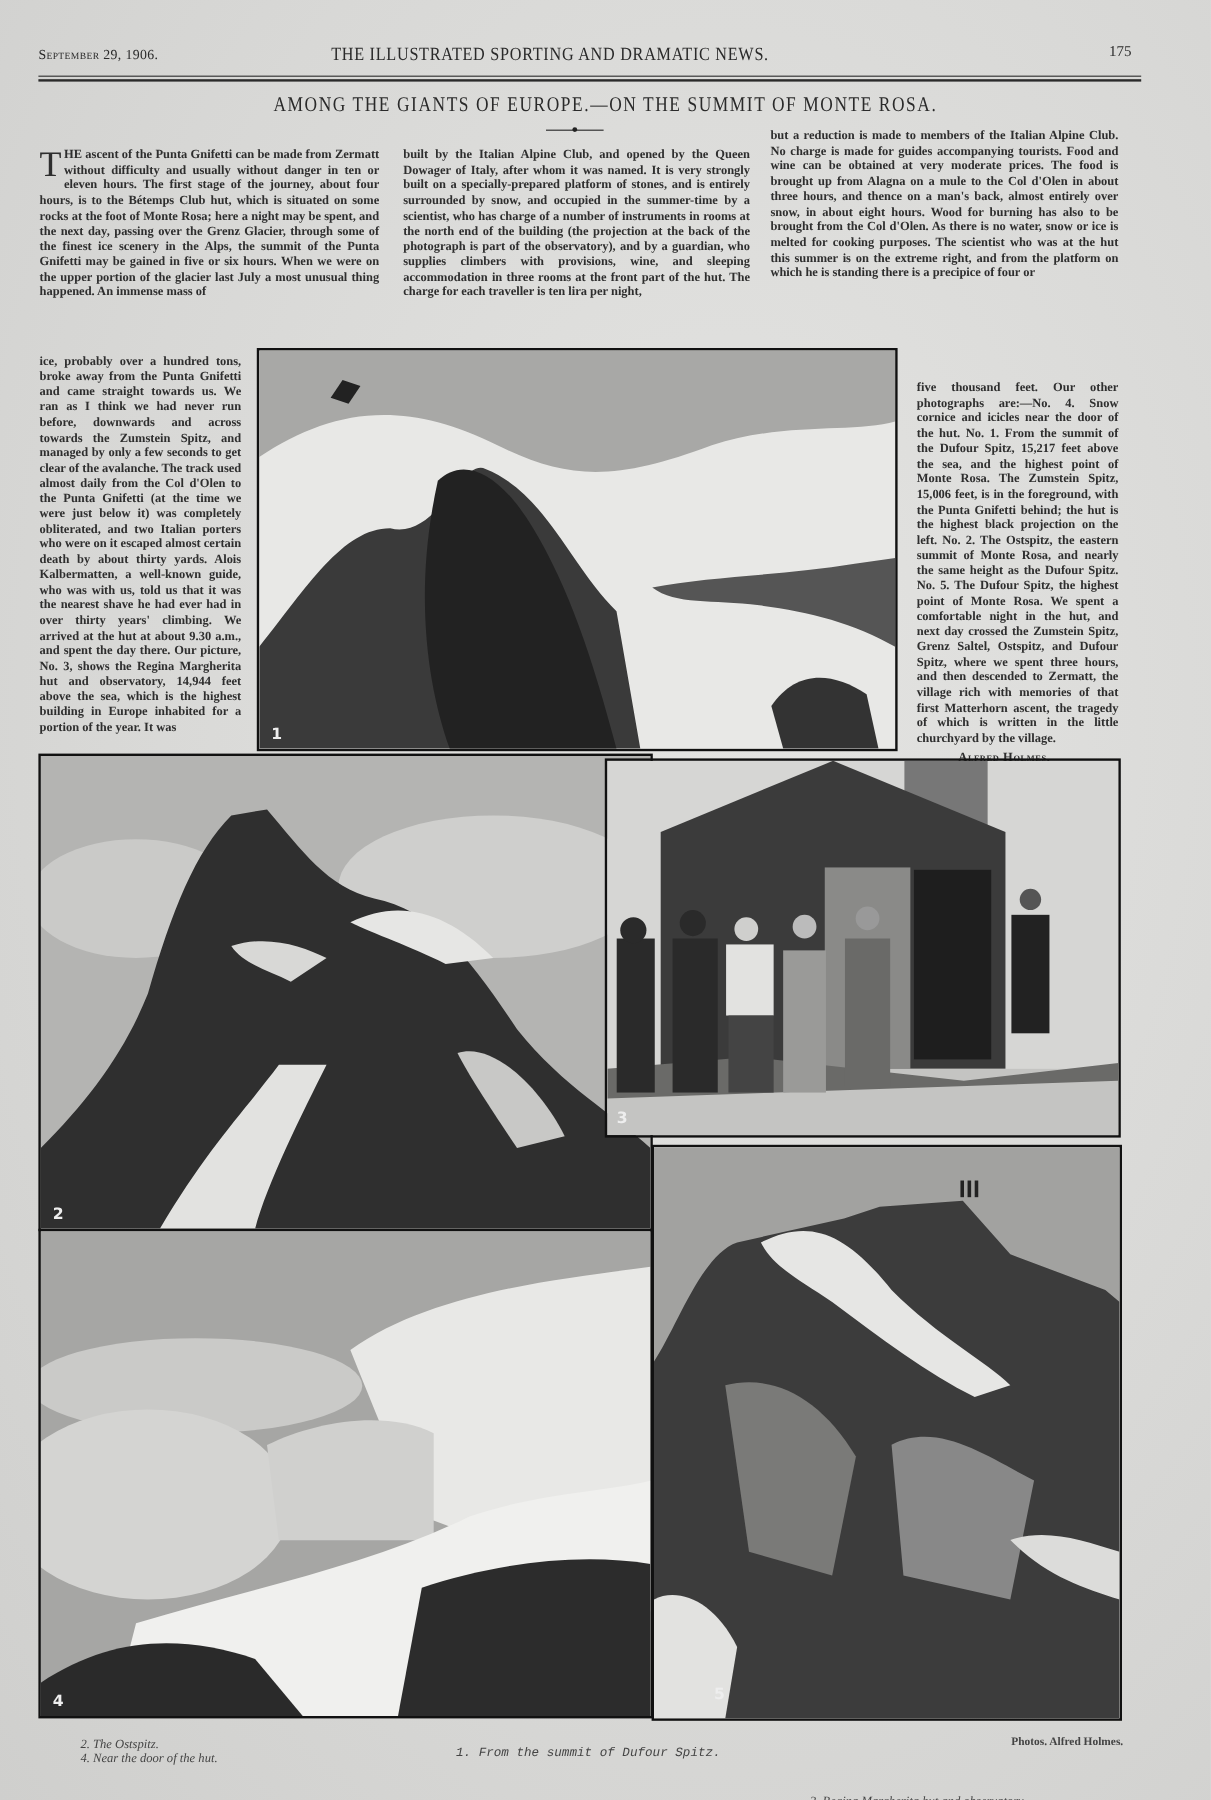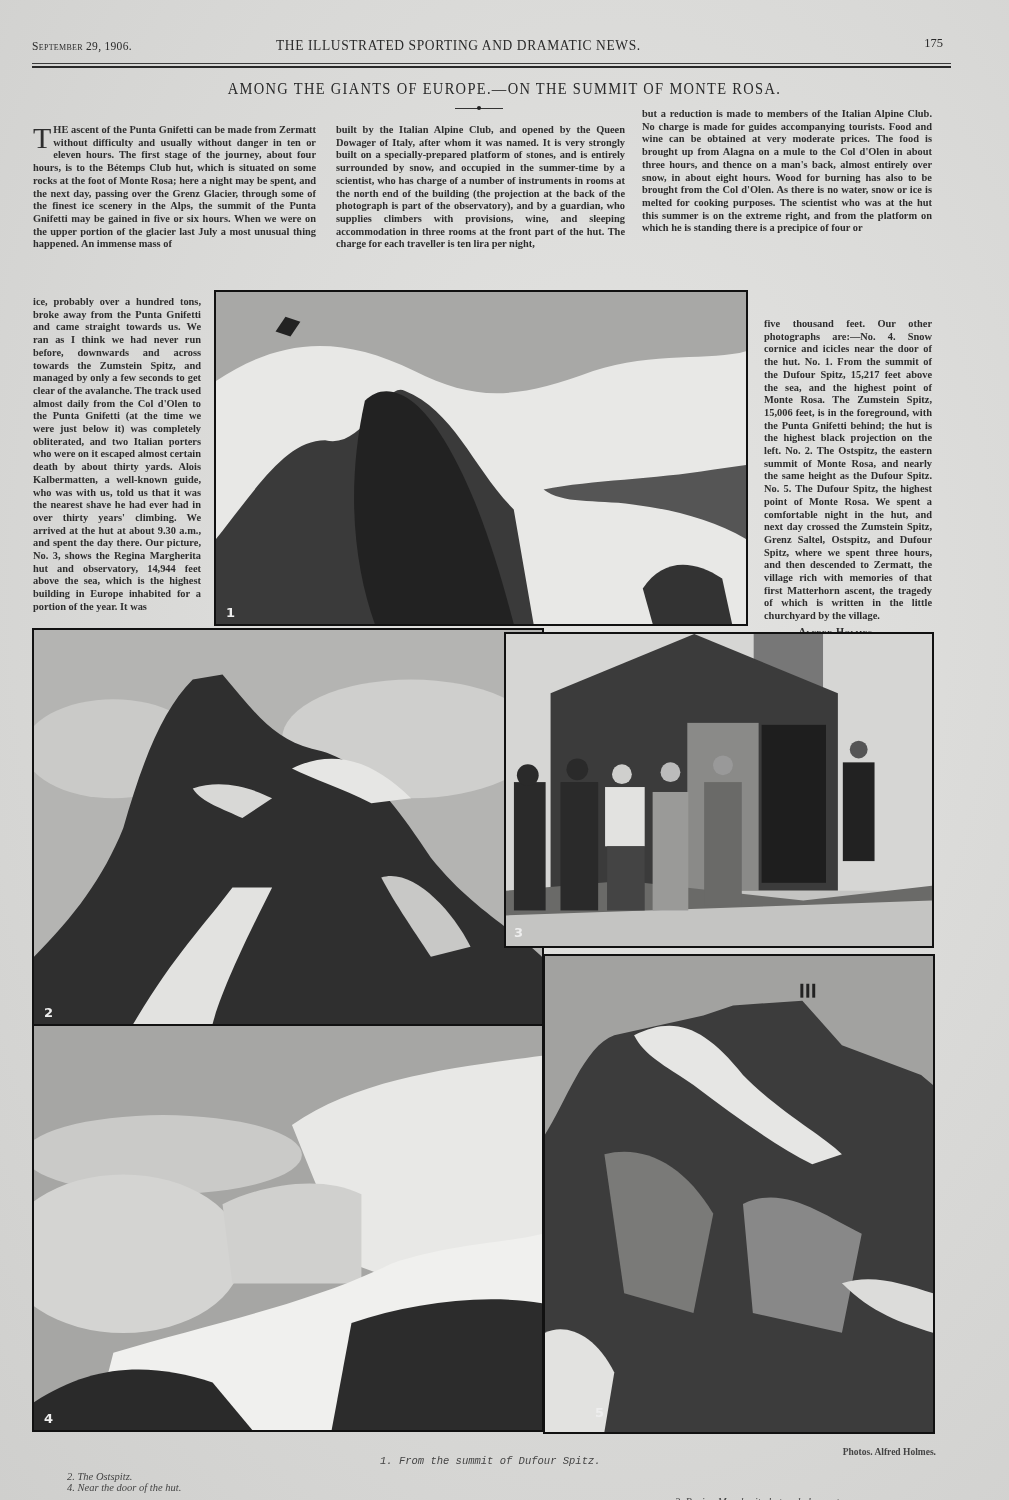--- a/index.html
+++ b/index.html
@@ -151,21 +151,21 @@
       <path d="M300 330 C330 320 360 330 392 340 L392 380 C360 370 330 360 300 330Z" fill="#dcdcda"></path>
       <g fill="#222">
           <rect x="258" y="28" width="3" height="14"></rect>
           <rect x="264" y="28" width="3" height="14"></rect>
           <rect x="270" y="28" width="3" height="14"></rect>
         </g>
     </svg>
     <span class="pnum" style="left:50px;bottom:12px;">5</span>
   </div>
 
-  <div class="caps" style="left:67px;top:1449px;margin-top:22px;">
+  <div class="caps" style="left:67px;top:1449px;">
     <div>2. The Ostspitz.</div>
     <div>4. Near the door of the hut.</div>
   </div>
   <div class="caps" style="left:380px;top:1456px;font-family:Liberation Mono, monospace;">1. From the summit of Dufour Spitz.</div>
   <div class="credit" style="right:73px;top:1447px;font-weight:bold;">Photos. Alfred Holmes.</div>
   <div class="caps" style="left:675px;top:1496px;">
     <div>3. Regina Margherita hut and observatory.</div>
     <div>1. The Dufour Spitz.</div>
   </div>
 

